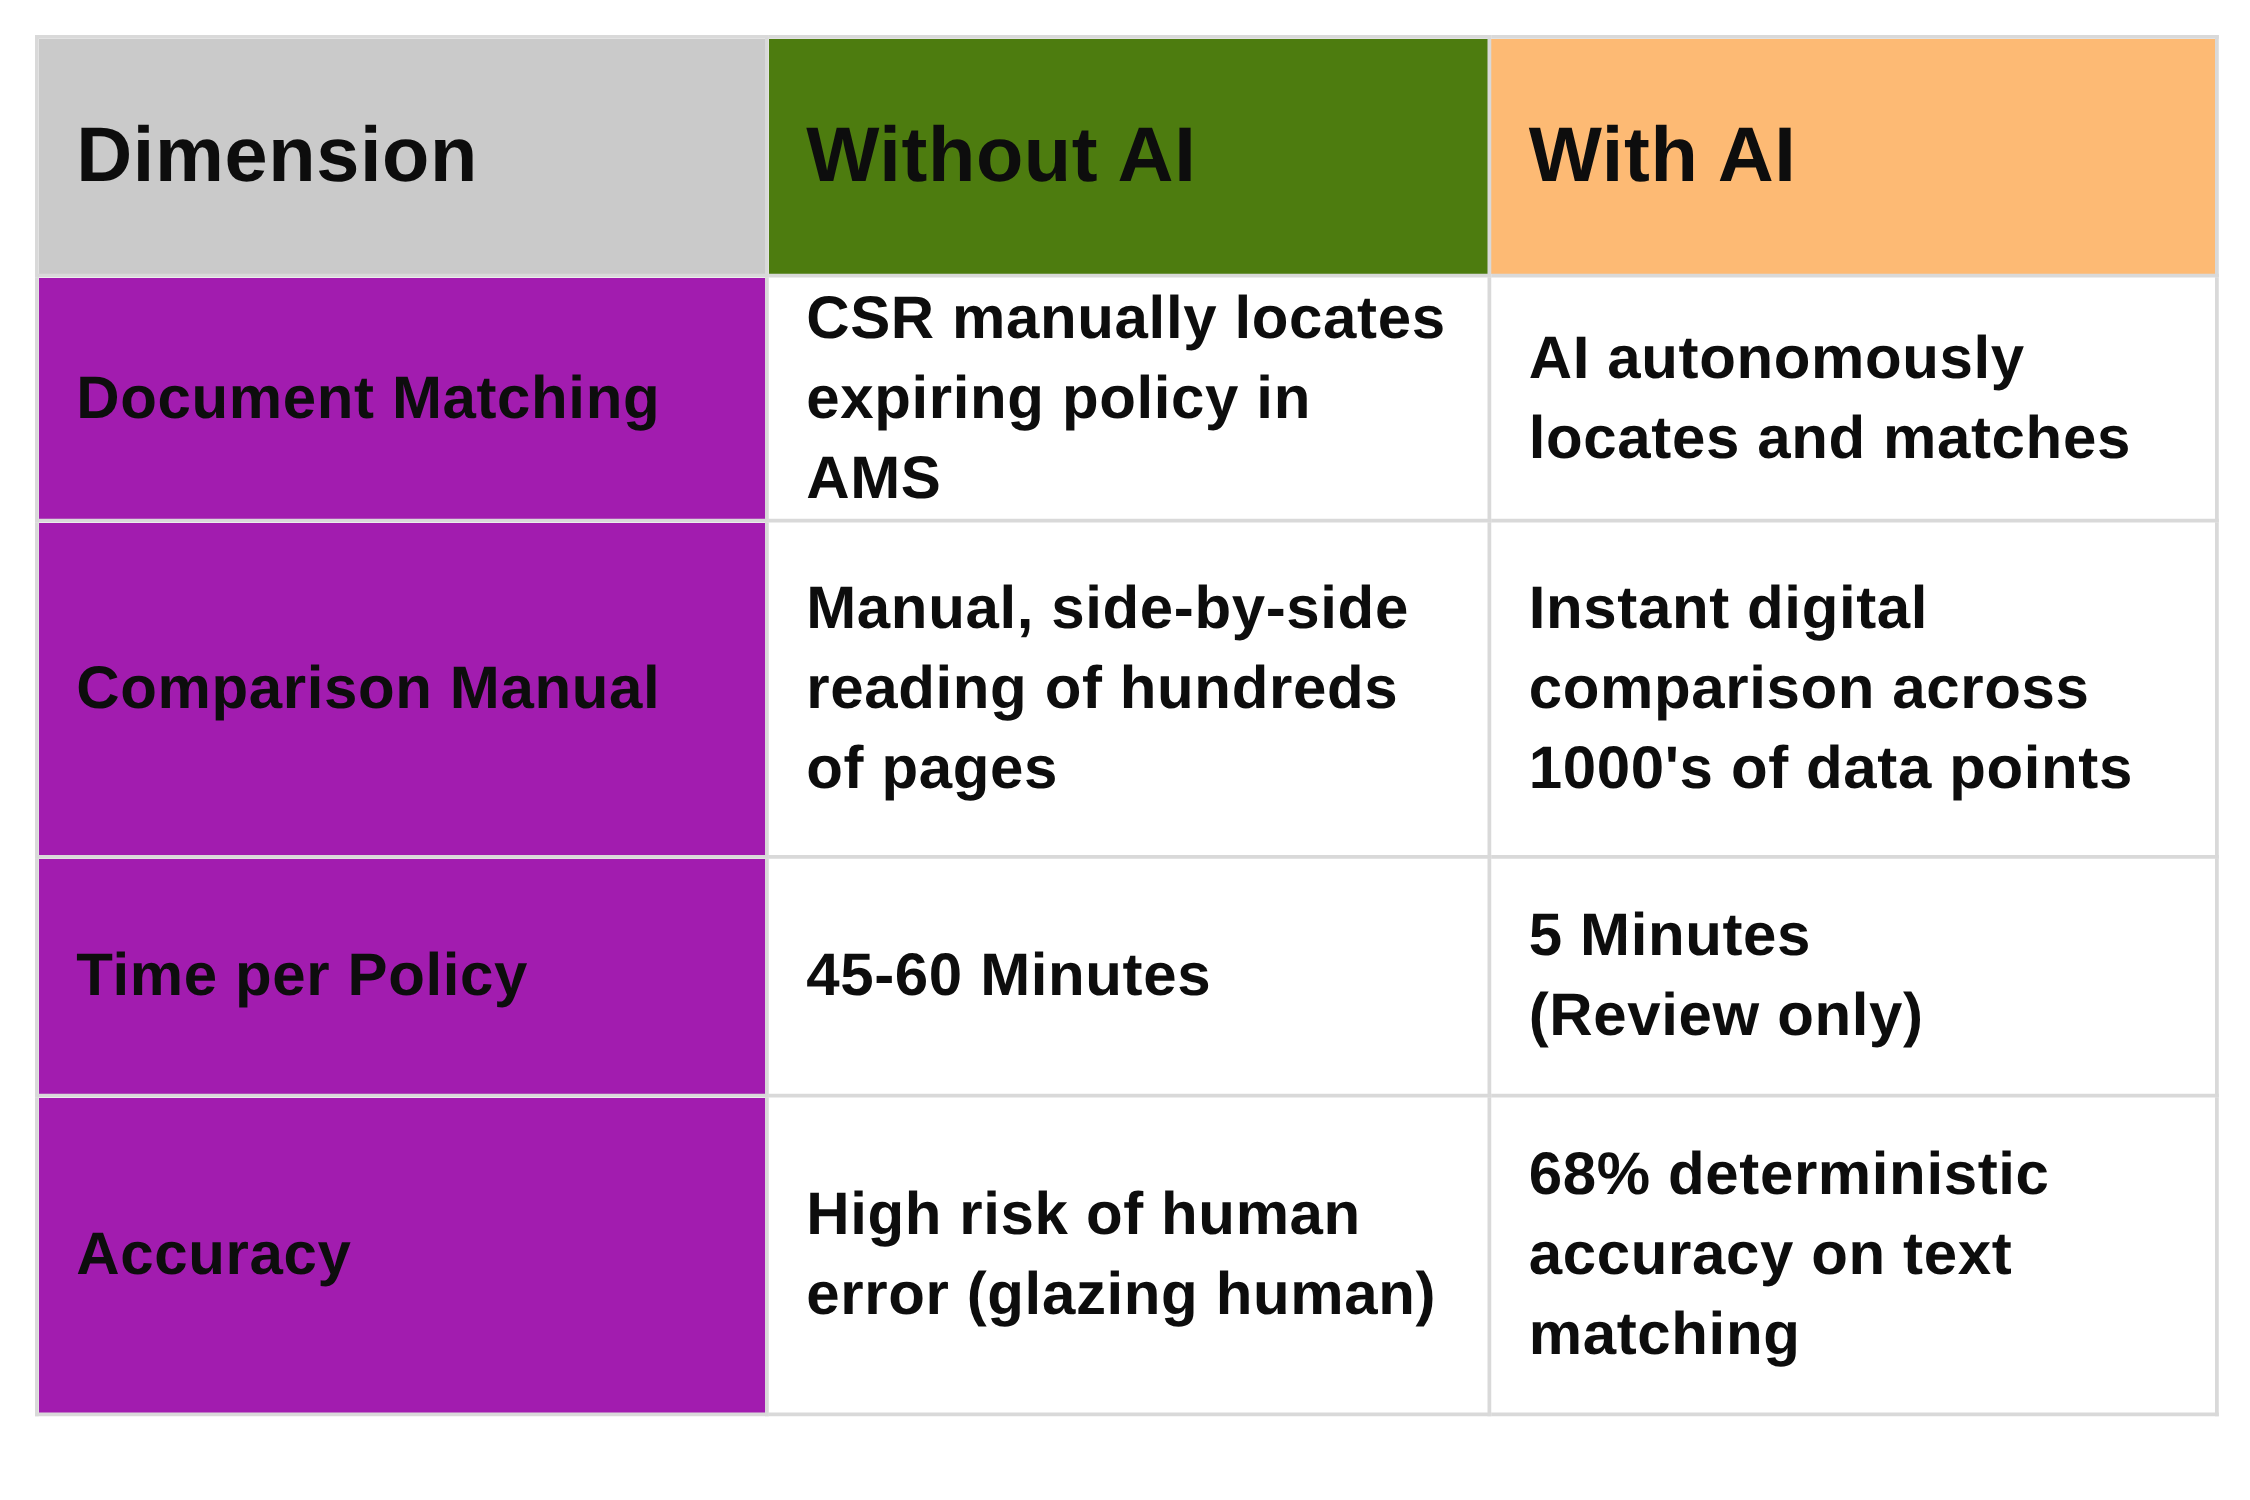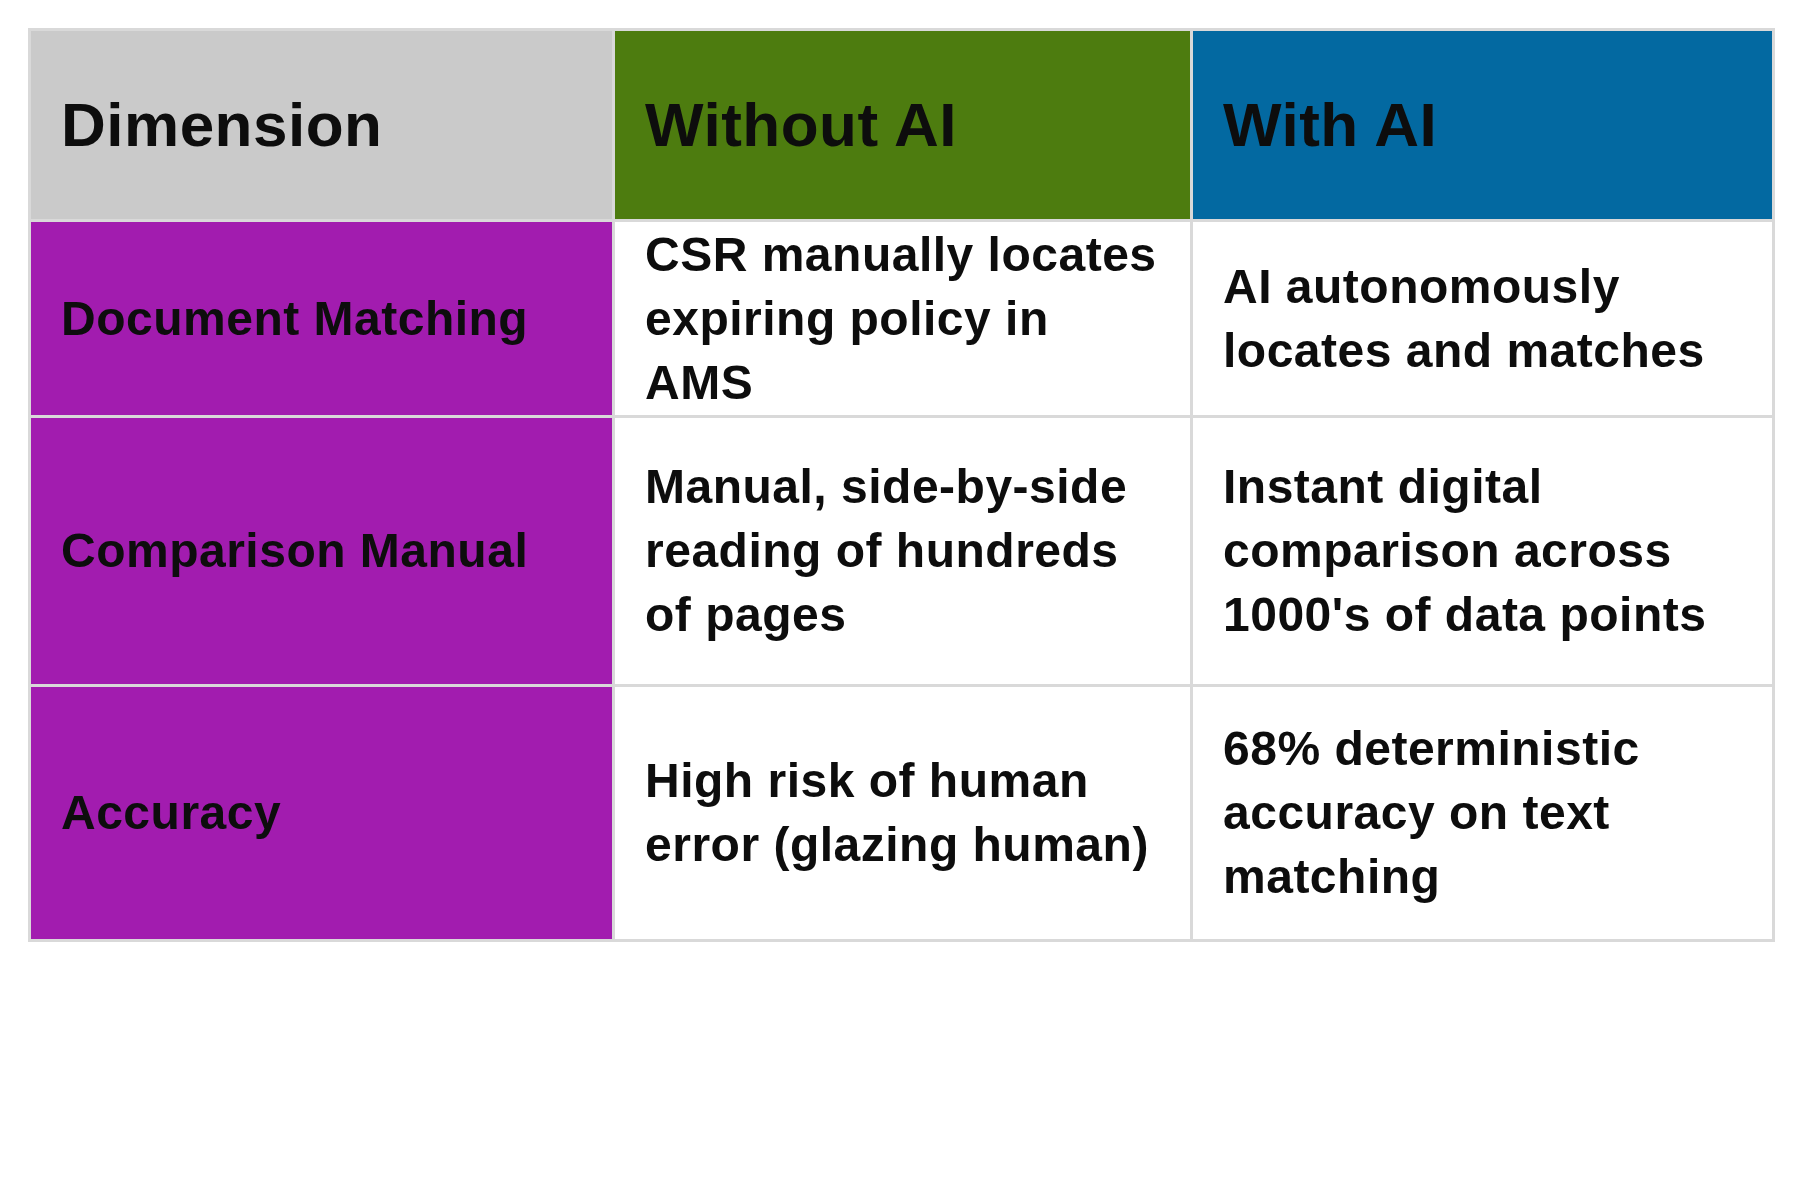--- a/index.html
+++ b/index.html
@@ -35,21 +35,21 @@
   }
 
   
   tr.header-row th {
     height: 188px;
     font-size: 62px;
     line-height: 1.1;
   }
   th.col-dimension { background: #cacaca; }
   th.col-without   { background: #4d7c0f; }
-  th.col-with      { background: #0369a1; }
+  th.col-with      { background: #fdba74; }
 
   
   td {
     font-size: 48px;
     line-height: 64px;
     background: #ffffff;
   }
   td.row-label { background: #a21caf; }
 
   tr.row-0 td { height: 193px; }
@@ -78,20 +78,26 @@
       <td class="cell-without">CSR manually locates expiring policy in AMS</td>
       <td class="cell-with">AI autonomously locates and matches</td>
     </tr>
 
     <tr class="row-1">
       <td class="row-label">Comparison Manual</td>
       <td class="cell-without">Manual, side-by-side reading of hundreds of pages</td>
       <td class="cell-with">Instant digital comparison across 1000's of data points</td>
     </tr>
 
+    <tr class="row-2">
+      <td class="row-label">Time per Policy</td>
+      <td class="cell-without">45-60 Minutes</td>
+      <td class="cell-with">5 Minutes
+(Review only)</td>
+    </tr>
 
     <tr class="row-3">
       <td class="row-label">Accuracy</td>
       <td class="cell-without">High risk of human error (glazing human)</td>
       <td class="cell-with">68% deterministic accuracy on text matching</td>
     </tr>
   </tbody>
 </table>
 
 </body></html>

